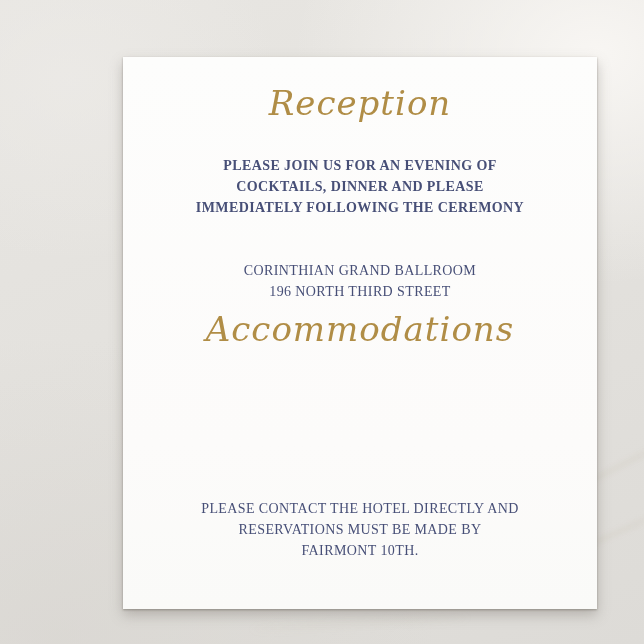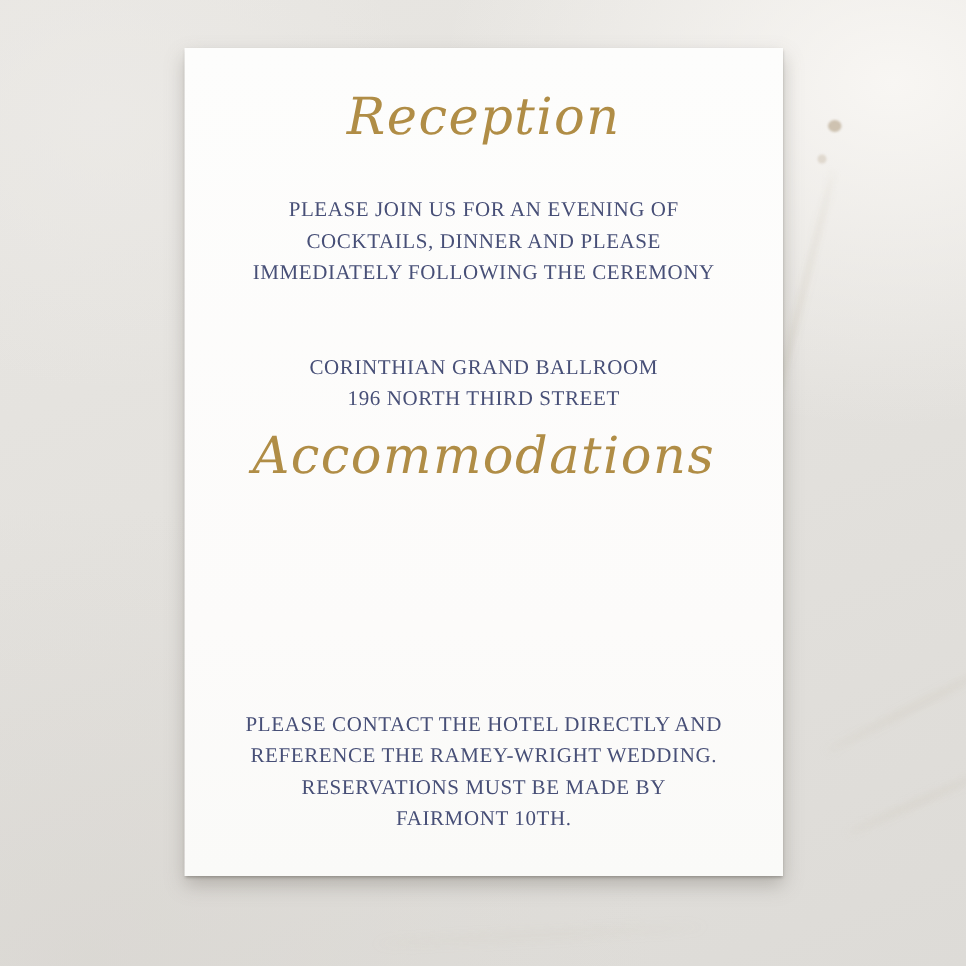--- a/index.html
+++ b/index.html
@@ -41,22 +41,22 @@
     border-radius: 50%;
     background: rgba(168,146,114,0.5);
     filter: blur(0.6px);
   }
   .speck.s2 { left: 545px; top: 103px; width: 6px; height: 6px; opacity: .5; }
 
   
   .card {
     position: absolute;
     left: 123px;
-    top: 32px;
-    width: 399px;
+    top: 57px;
+    width: 474px;
     height: 552px;
     background: linear-gradient(180deg, #fdfdfc 0%, #fcfbfa 70%, #fafaf8 100%);
     box-shadow:
       0 1px 2px rgba(92,88,80,0.45),
       0 6px 12px rgba(105,100,92,0.35);
   }
   .script-heading {
     position: absolute;
     left: 0; right: 0;
     text-align: center;
@@ -74,21 +74,21 @@
   .body-block {
     position: absolute;
     left: 0; right: 0;
     text-align: center;
     color: #474f77;
     font-family: "Liberation Serif", serif;
     font-size: 14px;
     line-height: 21px;
     letter-spacing: 0.4px;
   }
-  .block-intro  { top: 98px;  }
+  .block-intro  { top: 98px; font-weight: bold;  }
   .block-venue  { top: 179px; margin-top: 24px; }
   .block-hotel  { top: 316px; }
   .block-note   { top: 441px; }
 </style>
 </head>
 <body>
 
 <div id="stage">
 
   <div class="marble">
@@ -113,19 +113,18 @@
     <div class="body-block block-venue">
       <div>CORINTHIAN GRAND BALLROOM</div>
       <div>196 NORTH THIRD STREET</div>
     </div>
 
     <div class="script-heading heading-accommodations">Accommodations</div>
 
 
     <div class="body-block block-note">
       <div>PLEASE CONTACT THE HOTEL DIRECTLY AND</div>
-      <div>REFERENCE THE RAMEY-WRIGHT WEDDING.</div>
       <div>RESERVATIONS MUST BE MADE BY</div>
       <div>FAIRMONT 10TH.</div>
     </div>
 
   </div>
 </div>
 
 </body></html>

